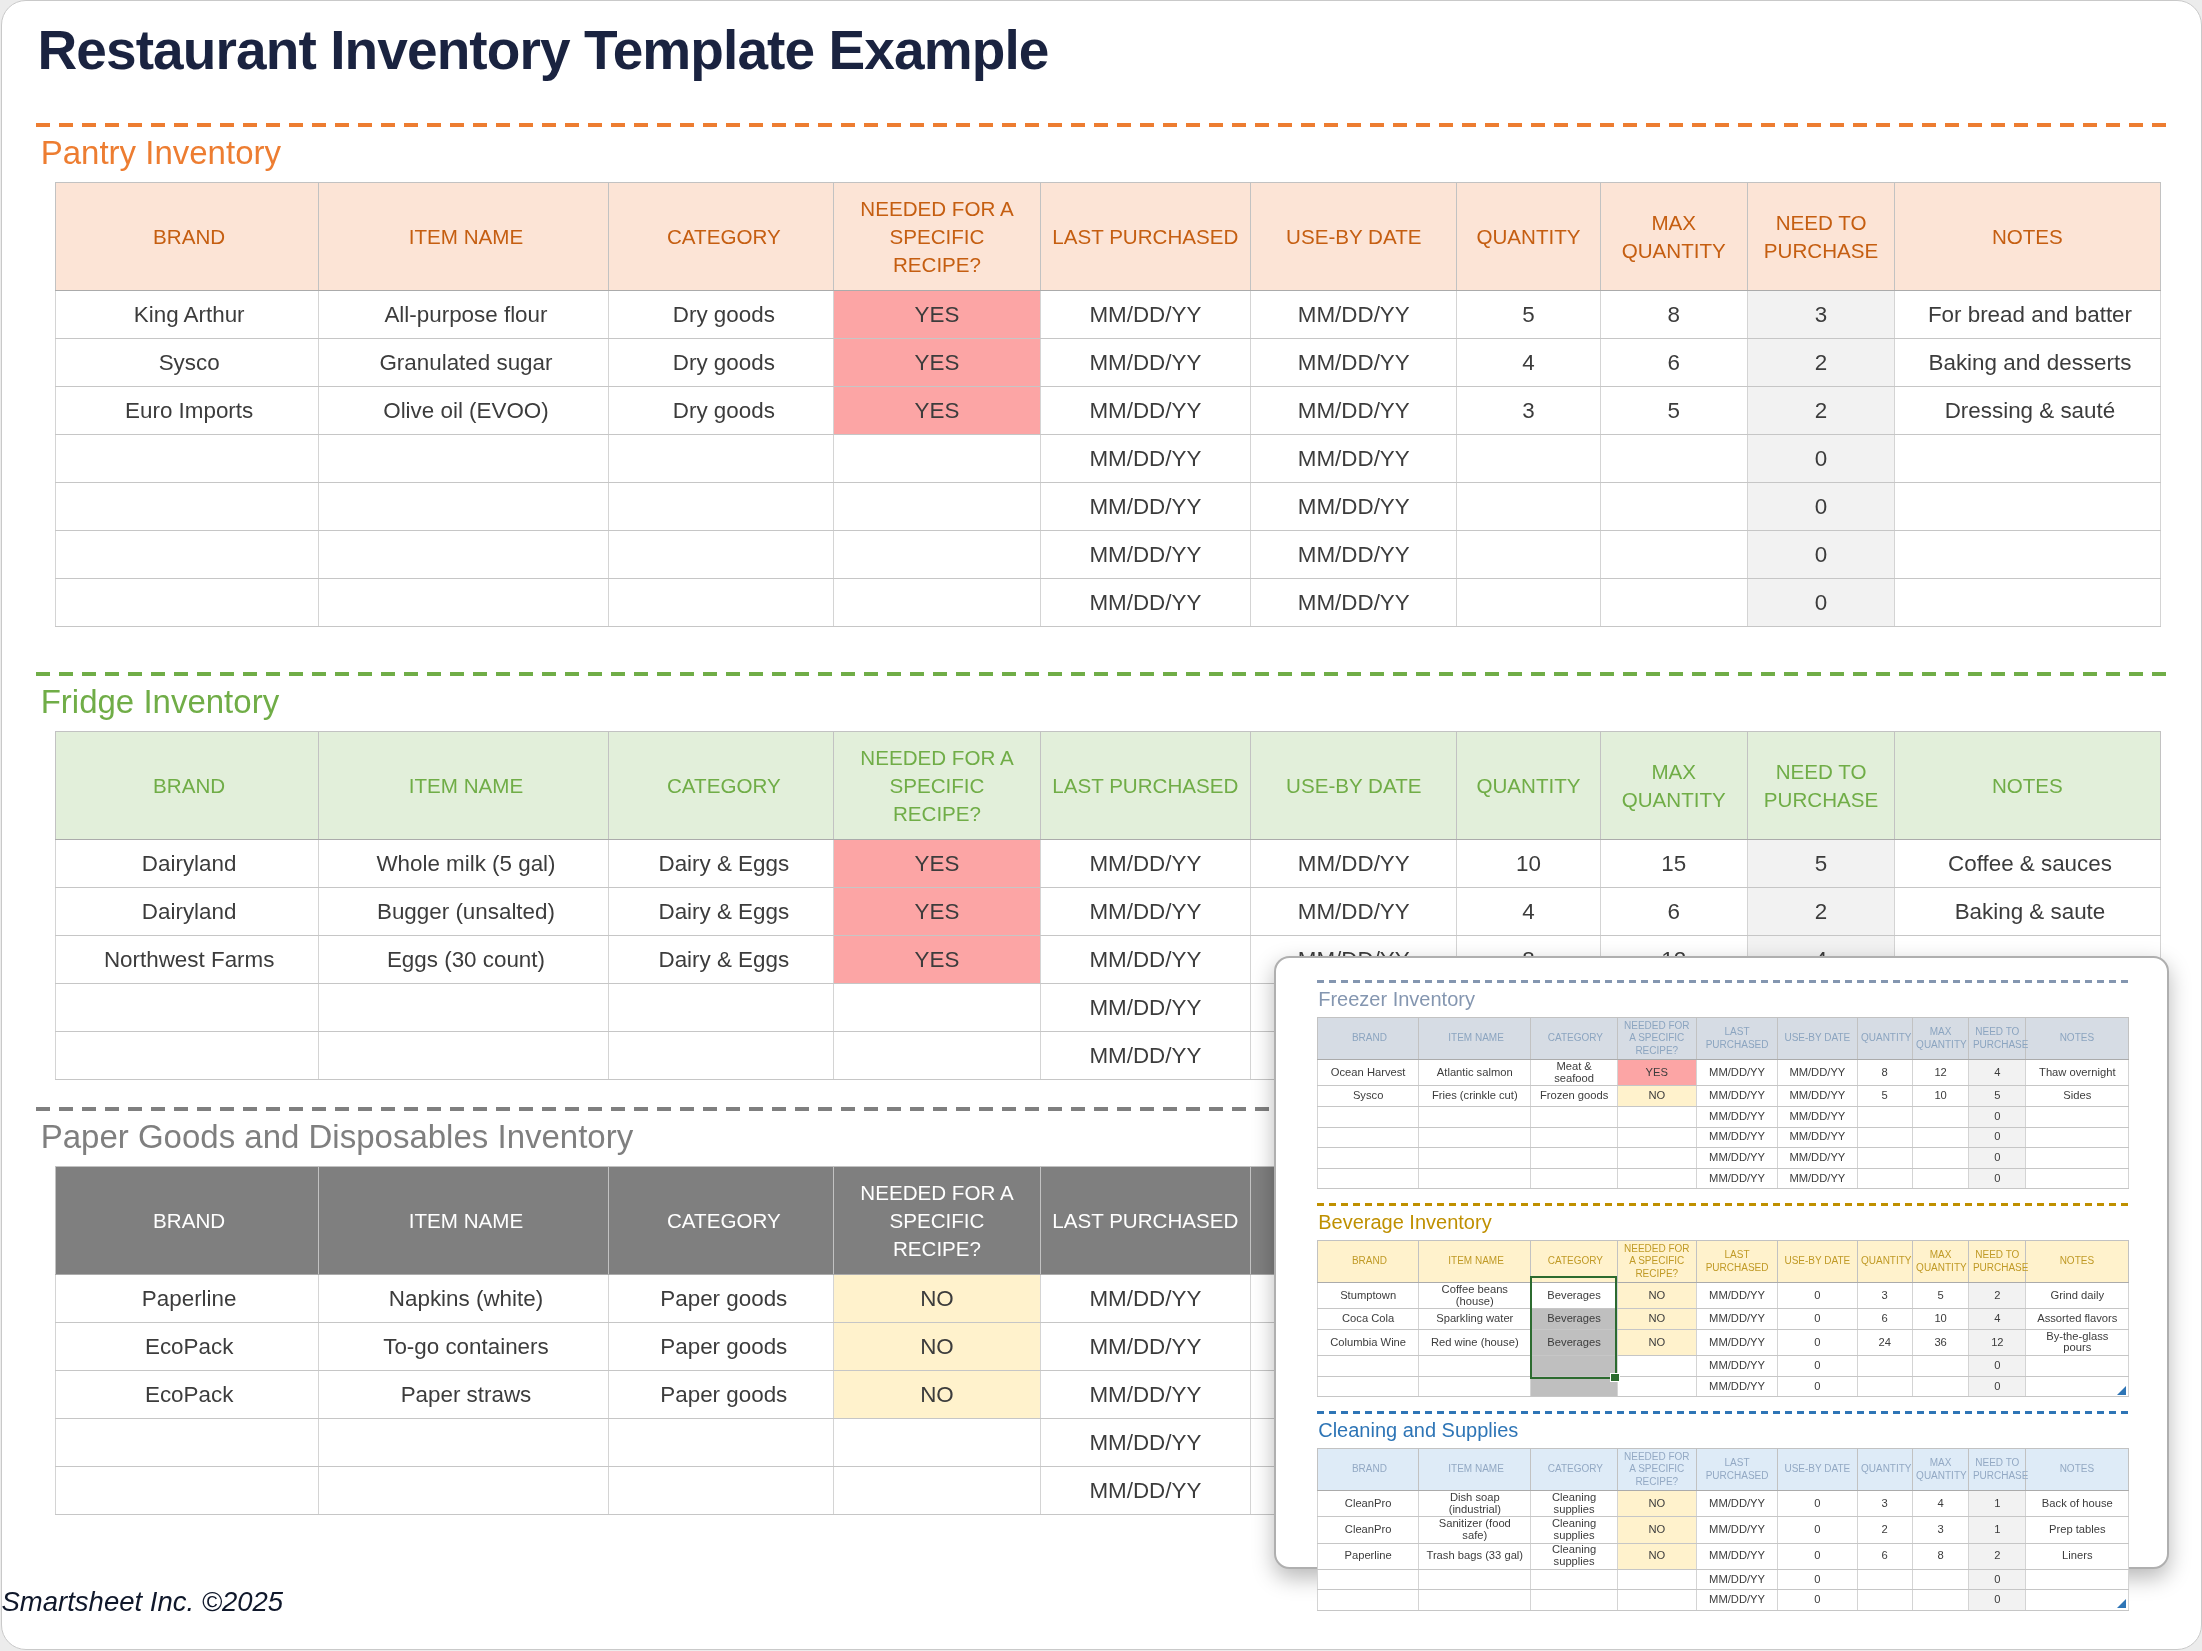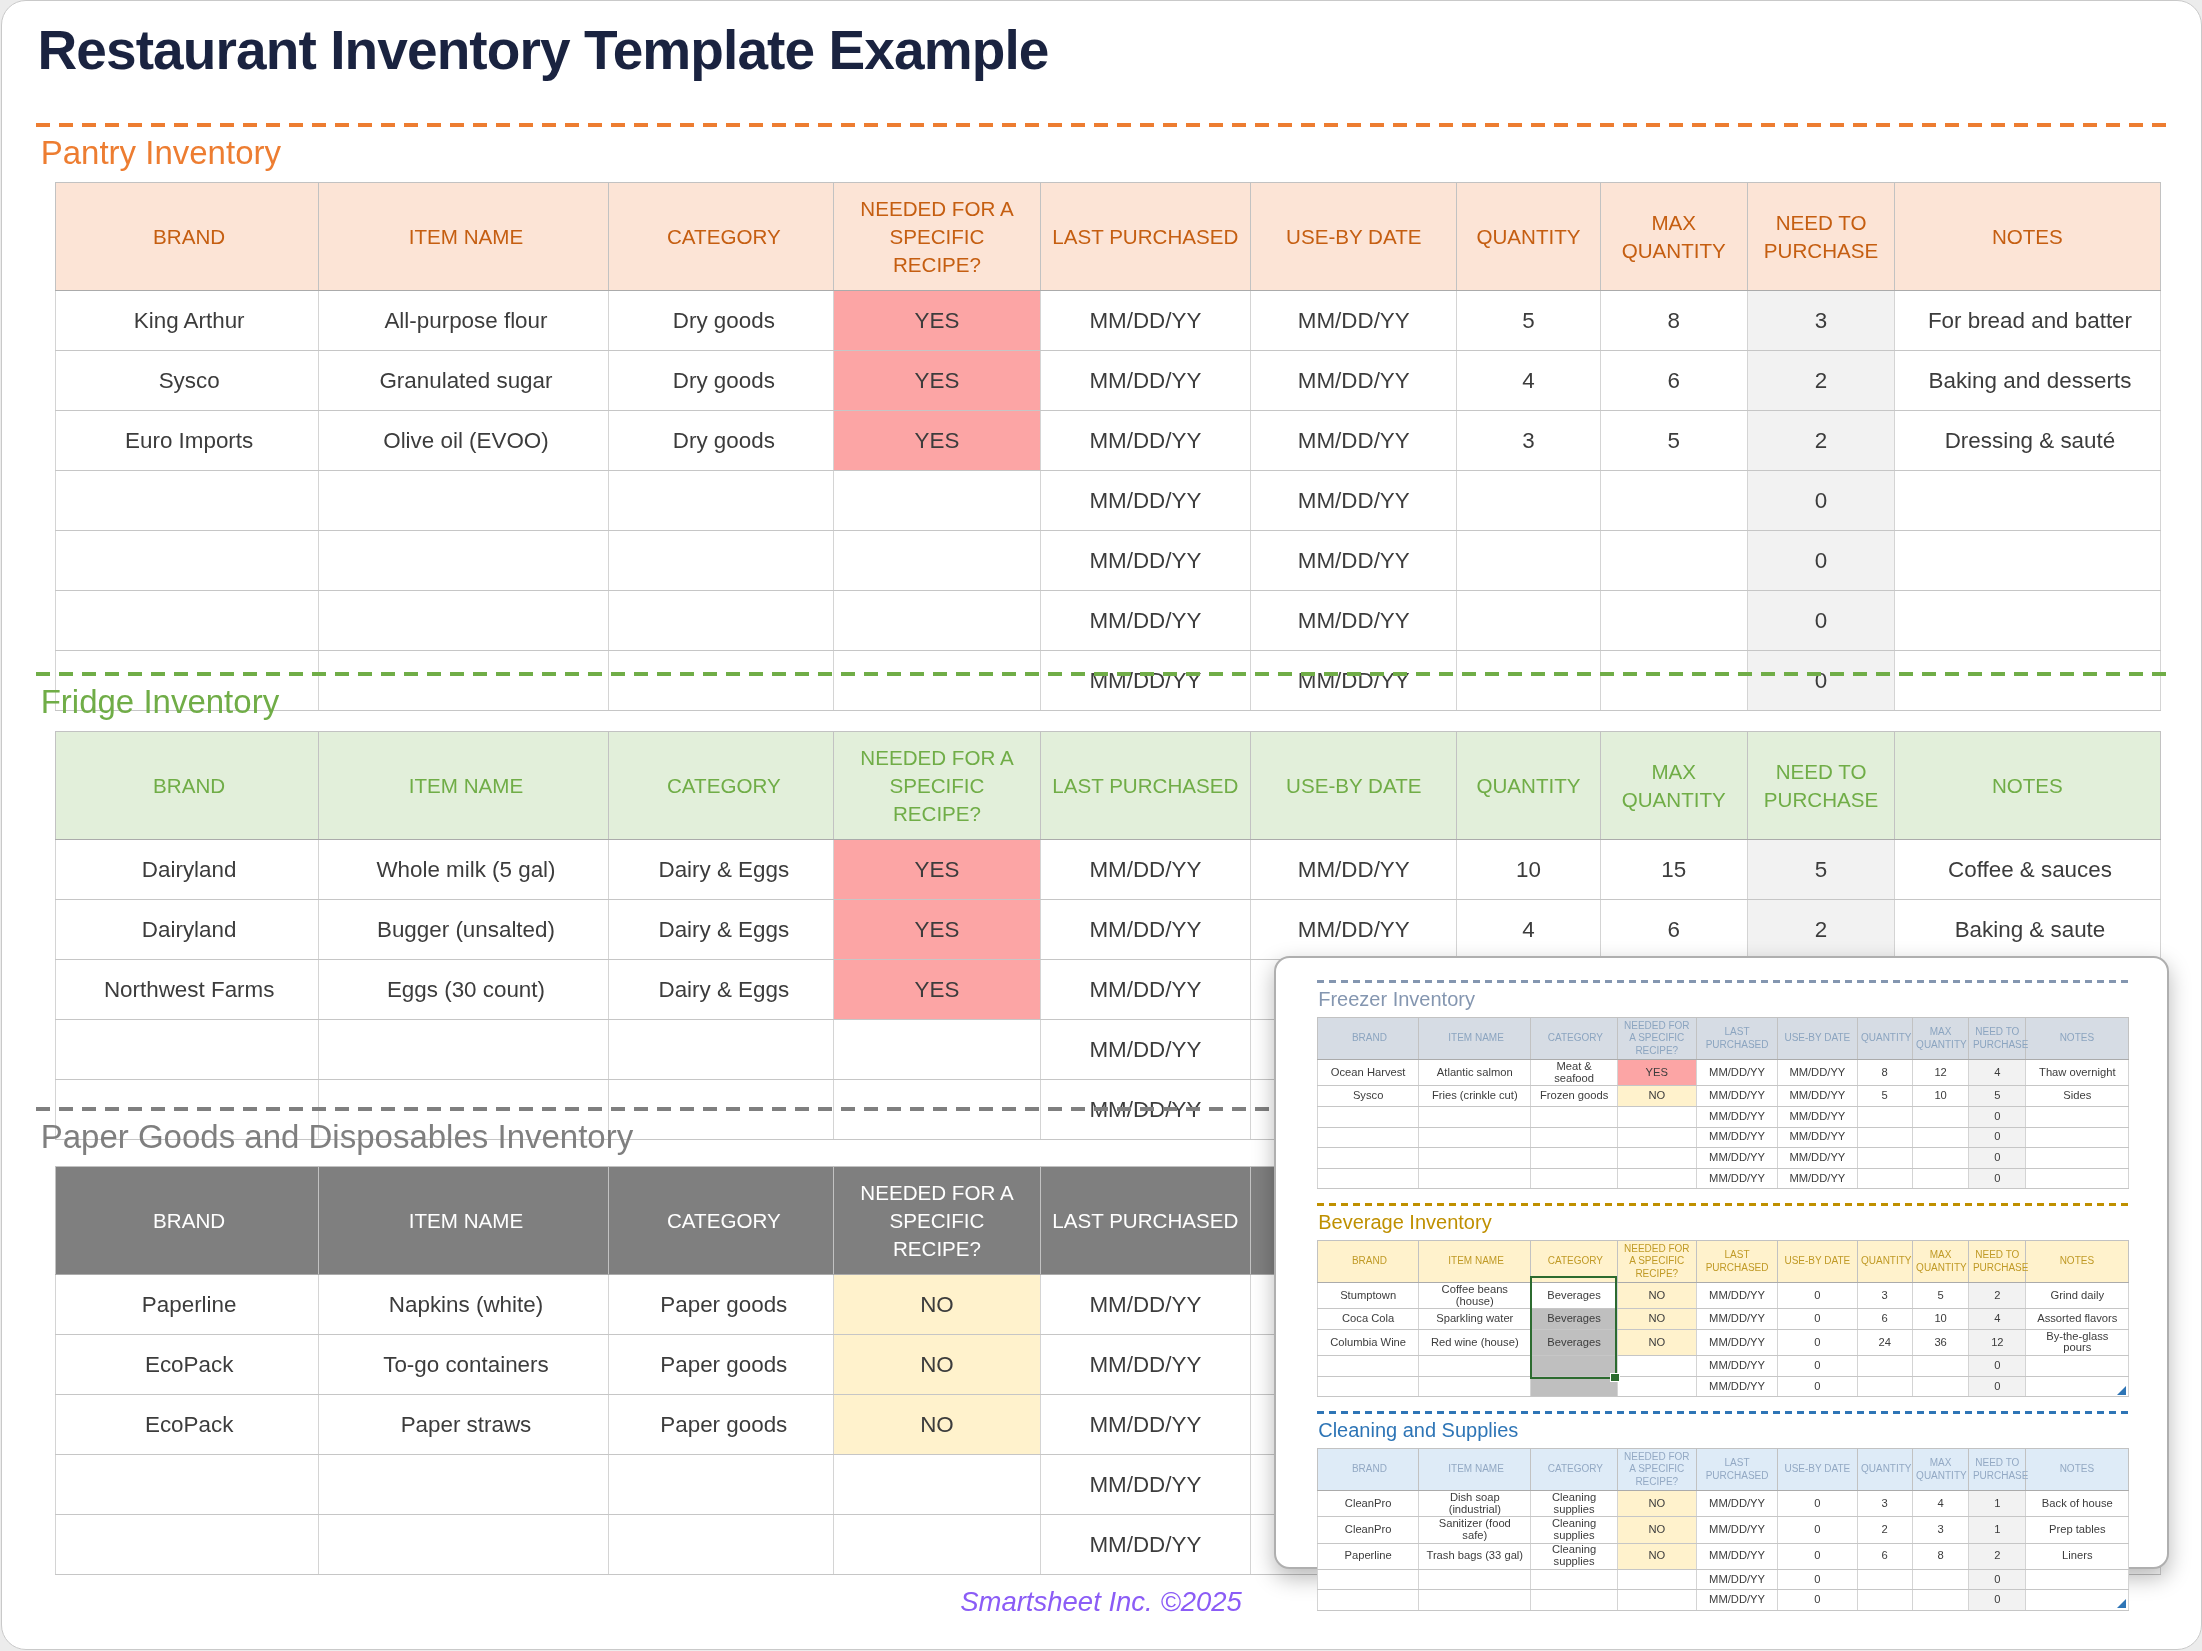--- a/index.html
+++ b/index.html
@@ -12,21 +12,21 @@
   #sec0{top:122px}#sec1{top:671px}#sec2{top:1106px}
   .dash{height:4.3px;background-image:repeating-linear-gradient(90deg,var(--accent) 0 13.8px,transparent 13.8px 23px);}
   .sec-title{margin:6.9px 0 10.3px 5.2px;font-size:33px;font-weight:400;color:var(--accent);}
   .tbl-host{position:relative;margin-left:19px;width:2106px;}
   table.inv{width:100%;border-collapse:collapse;table-layout:fixed;border:1.7px solid #a9a9a9;background:#fff;}
   table.inv th{background:var(--hbg);color:var(--htx);font-weight:400;border:0.9px solid #c2c2c2;
         border-bottom:1.7px solid #ababab;text-align:center;vertical-align:middle;}
   table.inv td{border:0.9px solid #d4d4d4;border-bottom:1.7px solid #c6c6c6;color:#3c3c3c;
         text-align:center;vertical-align:middle;overflow:hidden;}
   .main thead tr{height:108px}
-  .main tbody tr{height:60px}
+  .main tbody tr{height:48px}
   .main th{font-size:20.6px;line-height:1.35;padding:3.4px 8.6px;}
   .main td{font-size:22.4px;padding:1.7px 8.6px;white-space:nowrap;}
   td.left,th.h-left{text-align:left;padding-left:13.8px;}
   th.h-qty{background:#d9d9d9;color:#2e75b6;}
   th.h-need{background:var(--needhbg,#d9d9d9);color:#2e75b6;}
   th.h-notes{background:var(--nhbg,var(--hbg));color:var(--nhtx,var(--htx));}
   td.yes{background:#fca5a5;}
   td.no{background:#fff2cc;}
   td.num{color:#2e75b6;}
   td.needbg{background:#f2f2f2;}
@@ -43,22 +43,22 @@
   .ov tbody tr{height:20.6px}
   .ov th{font-size:10px;line-height:1.25;padding:1.7px 3.4px;border:0.9px solid #cfcfcf;}
   .ov td{font-size:11.2px;line-height:1.05;padding:0.9px 6px;border:0.9px solid #d8d8d8;border-bottom:0.9px solid #cccccc;}
   .ov td.left,.ov th.h-left{padding-left:6.9px;}
   
   .sel-box{position:absolute;border:2.6px solid #2c6b2f;pointer-events:none;box-sizing:border-box;}
   .sel-handle{position:absolute;right:-5.2px;bottom:-5.2px;width:7.7px;height:7.7px;background:#2c6b2f;border:0.9px solid #ffffff;}
   .corner-tri{position:absolute;right:2.6px;bottom:2.6px;width:0;height:0;
         border-left:9.5px solid transparent;border-bottom:9.5px solid #2e75b6;}
   
-  .footer{position:absolute;top:1585px;left:0;width:100%;text-align:center;
-        font-size:27.5px;font-style:italic;color:#8b5cf6;}
+  .footer{position:absolute;top:1585px;left:0;width:100%;text-align:left;
+        font-size:27.5px;font-style:italic;color:#0f172a;}
 </style>
 </head>
 <body>
 
 <div class="page">
 
   <h1 class="page-title">Restaurant Inventory Template Example</h1>
 
   <section class="inv-section" id="sec0" style="--accent: #ED7D31; --hbg: #FCE4D6; --htx: #C55E11;">
     <div class="dash"></div>

